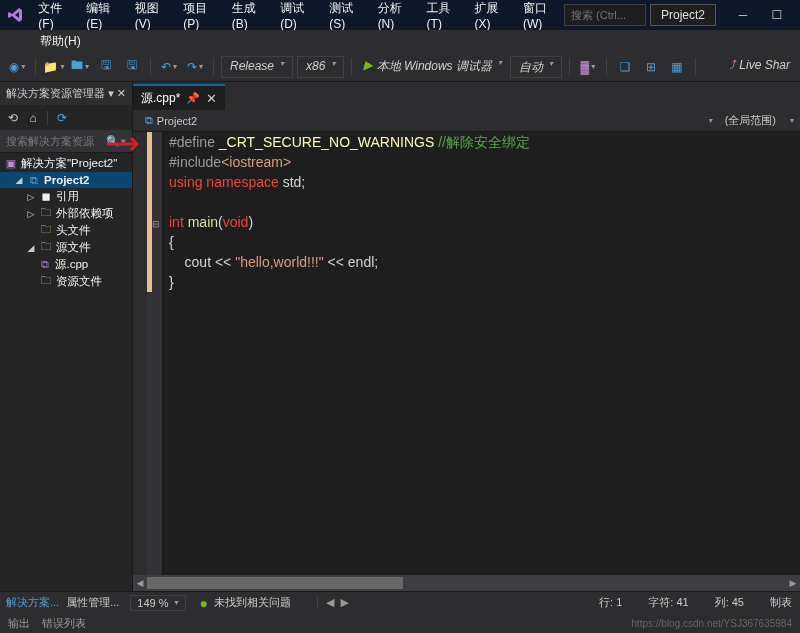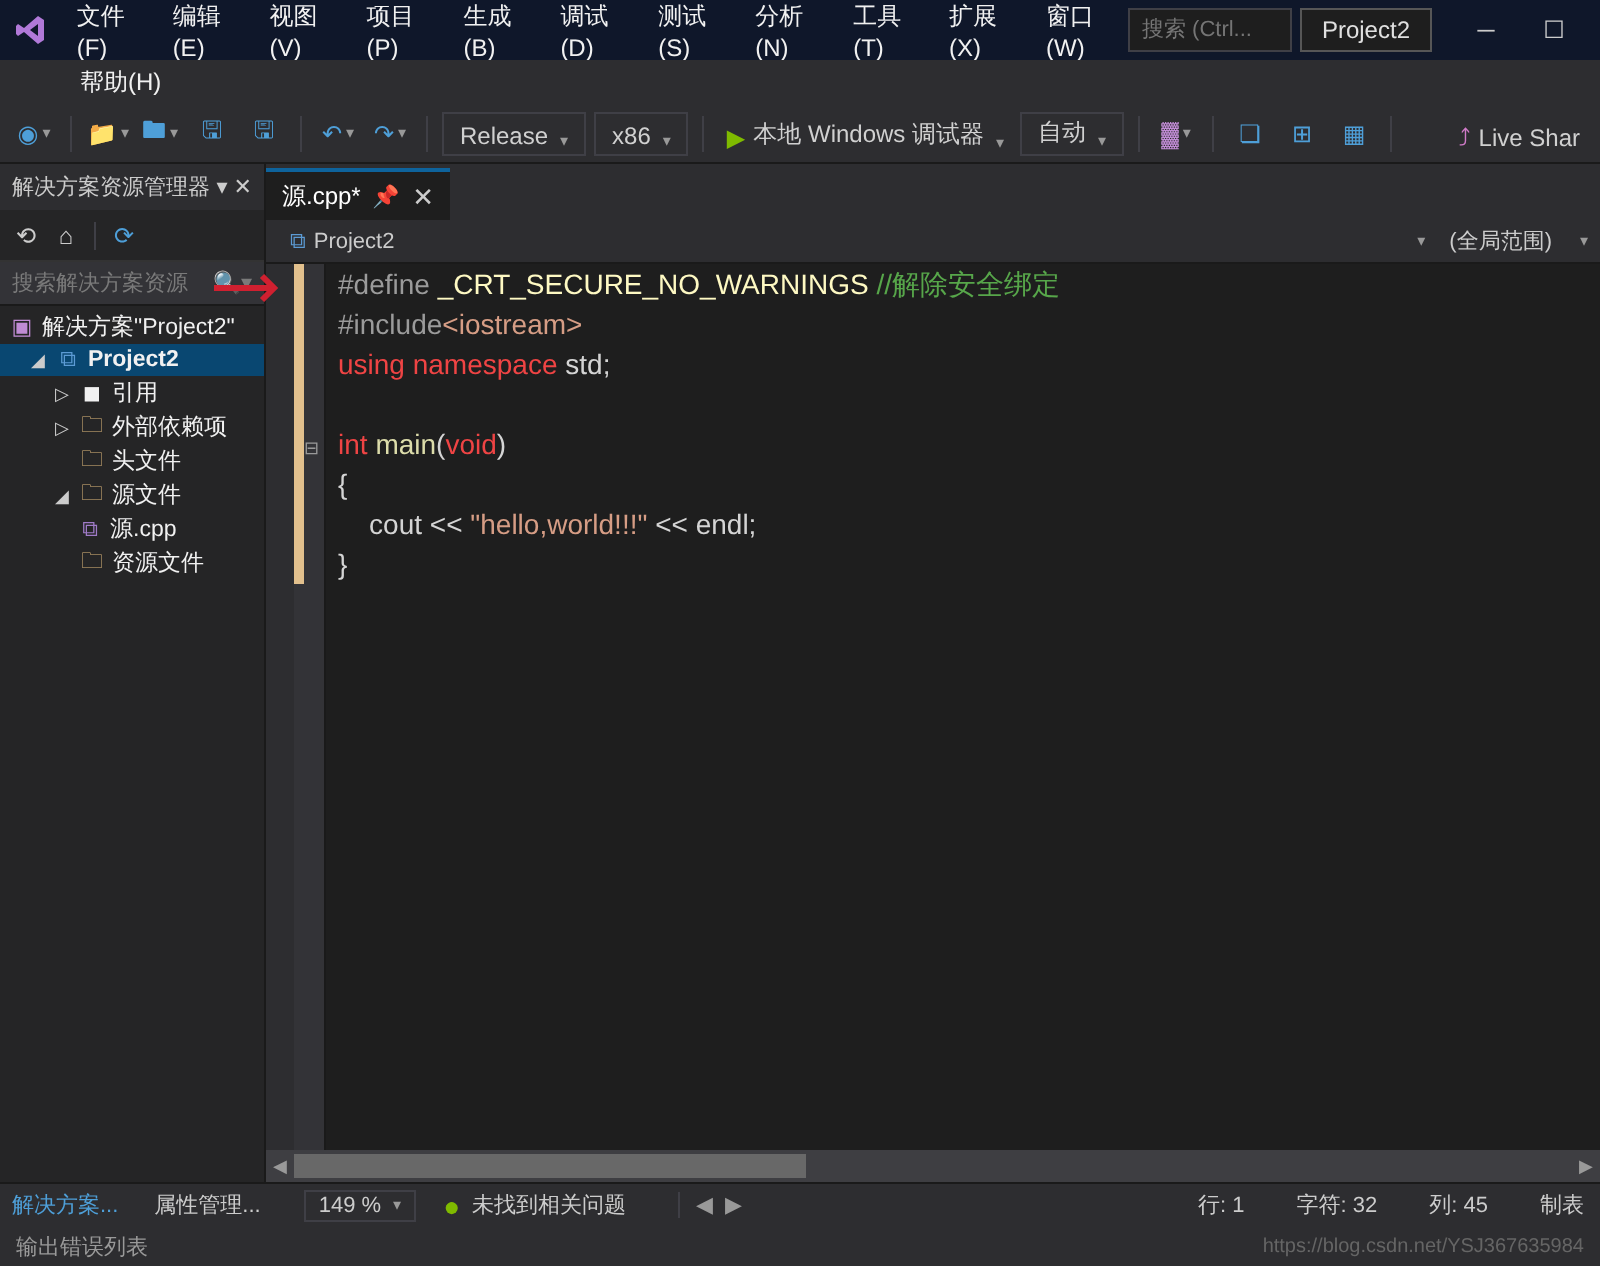--- a/index.html
+++ b/index.html
@@ -16,21 +16,21 @@
 .win-controls { display: flex; gap: 0; margin-left: 6px; }
 .win-btn { width: 34px; height: 26px; display: flex; align-items: center; justify-content: center; cursor: pointer; color: #ccc; }
 
 
 .menu-row2 { background: #2d2d30; height: 22px; display: flex; align-items: center; padding: 0 6px; }
 .menu-row2 .menu-item { font-size: 12px; }
 
 
 .toolbar { background: #2d2d30; height: 30px; display: flex; align-items: center; padding: 0 6px; gap: 4px; border-bottom: 1px solid #1a1a1a; }
 .tb-btn { width: 22px; height: 22px; display: flex; align-items: center; justify-content: center; cursor: pointer; color: #d0d0d0; position: relative; }
-.tb-dropdown { display: flex; align-items: flex-end; gap: 4px; background: transparent; padding: 2px 4px; cursor: pointer; color: #d0d0d0; font-size: 12px; height: 22px; }
+.tb-dropdown { display: flex; align-items: flex-start; gap: 4px; background: transparent; padding: 2px 4px; cursor: pointer; color: #d0d0d0; font-size: 12px; height: 22px; font-style: italic; }
 .sep { width: 1px; height: 18px; background: #3f3f46; margin: 0 3px; }
 .tb-dropdown.bordered { border: 1px solid #3f3f46; padding: 2px 8px; }
 .play-icon { color: #7fba00; }
 .arrow-down { font-size: 8px; color: #999; margin-left: 2px; }
 
 
 .workspace { flex: 1; display: flex; min-height: 0; }
 
 
 .sidebar { width: 133px; background: #252526; display: flex; flex-direction: column; border-right: 1px solid #1a1a1a; }
@@ -74,28 +74,28 @@
 .c-fn { color: #dcdcaa; }
 
 .scrollbar-h { height: 16px; background: #3e3e42; display: flex; align-items: center; padding: 0 14px; position: relative; }
 .scrollbar-h .thumb { height: 12px; background: #686868; width: 40%; }
 .scrollbar-h .arrow { position: absolute; width: 14px; text-align: center; color: #999; font-size: 9px; }
 .scrollbar-h .arrow.left { left: 0; }
 .scrollbar-h .arrow.right { right: 0; }
 
 
 .status-row1 { height: 22px; background: #2d2d30; display: flex; align-items: center; font-size: 11px; color: #ccc; border-top: 1px solid #1a1a1a; }
-.status-left { display: flex; align-items: center; gap: 18px; padding: 0 6px; }
+.status-left { display: flex; align-items: center; gap: 7px; padding: 0 6px; }
 .status-left .link { color: #4e9fd8; cursor: pointer; }
 .zoom-box { border: 1px solid #3f3f46; padding: 1px 6px; margin-left: 4px; display: flex; align-items: center; gap: 4px; }
 .status-mid { display: flex; align-items: center; gap: 6px; padding: 0 8px; }
 .status-mid .dot { color: #7fba00; font-size: 14px; }
 .status-right { margin-left: auto; display: flex; gap: 26px; padding-right: 8px; }
 .status-row2 { height: 20px; background: #2d2d30; display: flex; align-items: center; font-size: 11px; padding: 0 8px; color: #999; justify-content: space-between; }
-.status-row2 .links { display: flex; gap: 0; }
+.status-row2 .links { display: flex; gap: 12px; }
 .watermark { color: #656565; font-size: 10px; }
 
 svg { display: block; }
 </style>
 </head>
 <body>
 
 <div class="title-bar">
   <div class="vs-logo">
     <svg width="18" height="18" viewBox="0 0 18 18">
@@ -284,21 +284,21 @@
       </div>
   </div>
   <div class="status-mid">
     <span class="dot">●</span>
     <span>未找到相关问题</span>
     <span style="margin-left:20px;border-left:1px solid #3f3f46;padding-left:8px;color:#999">◀</span>
     <span style="color:#999">▶</span>
   </div>
   <div class="status-right">
     <span><span>行:</span> <span>1</span></span>
-    <span><span>字符:</span> <span>32</span></span>
+    <span><span>字符:</span> <span>41</span></span>
     <span><span>列:</span> <span>45</span></span>
     <span>制表</span>
   </div>
 </div>
 
 <div class="status-row2">
   <div class="links">
     <span>输出</span>
     <span>错误列表</span>
   </div>

